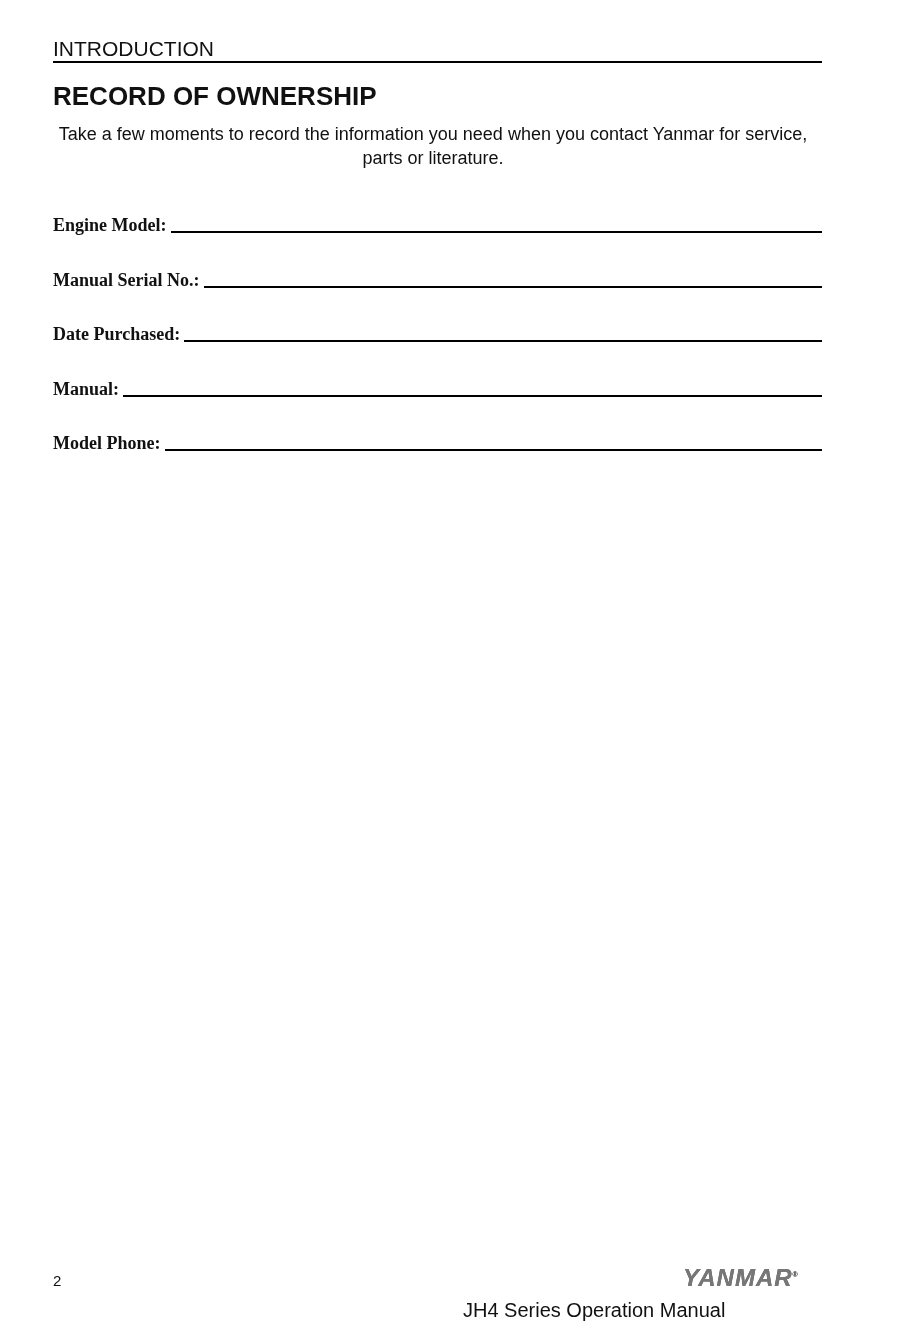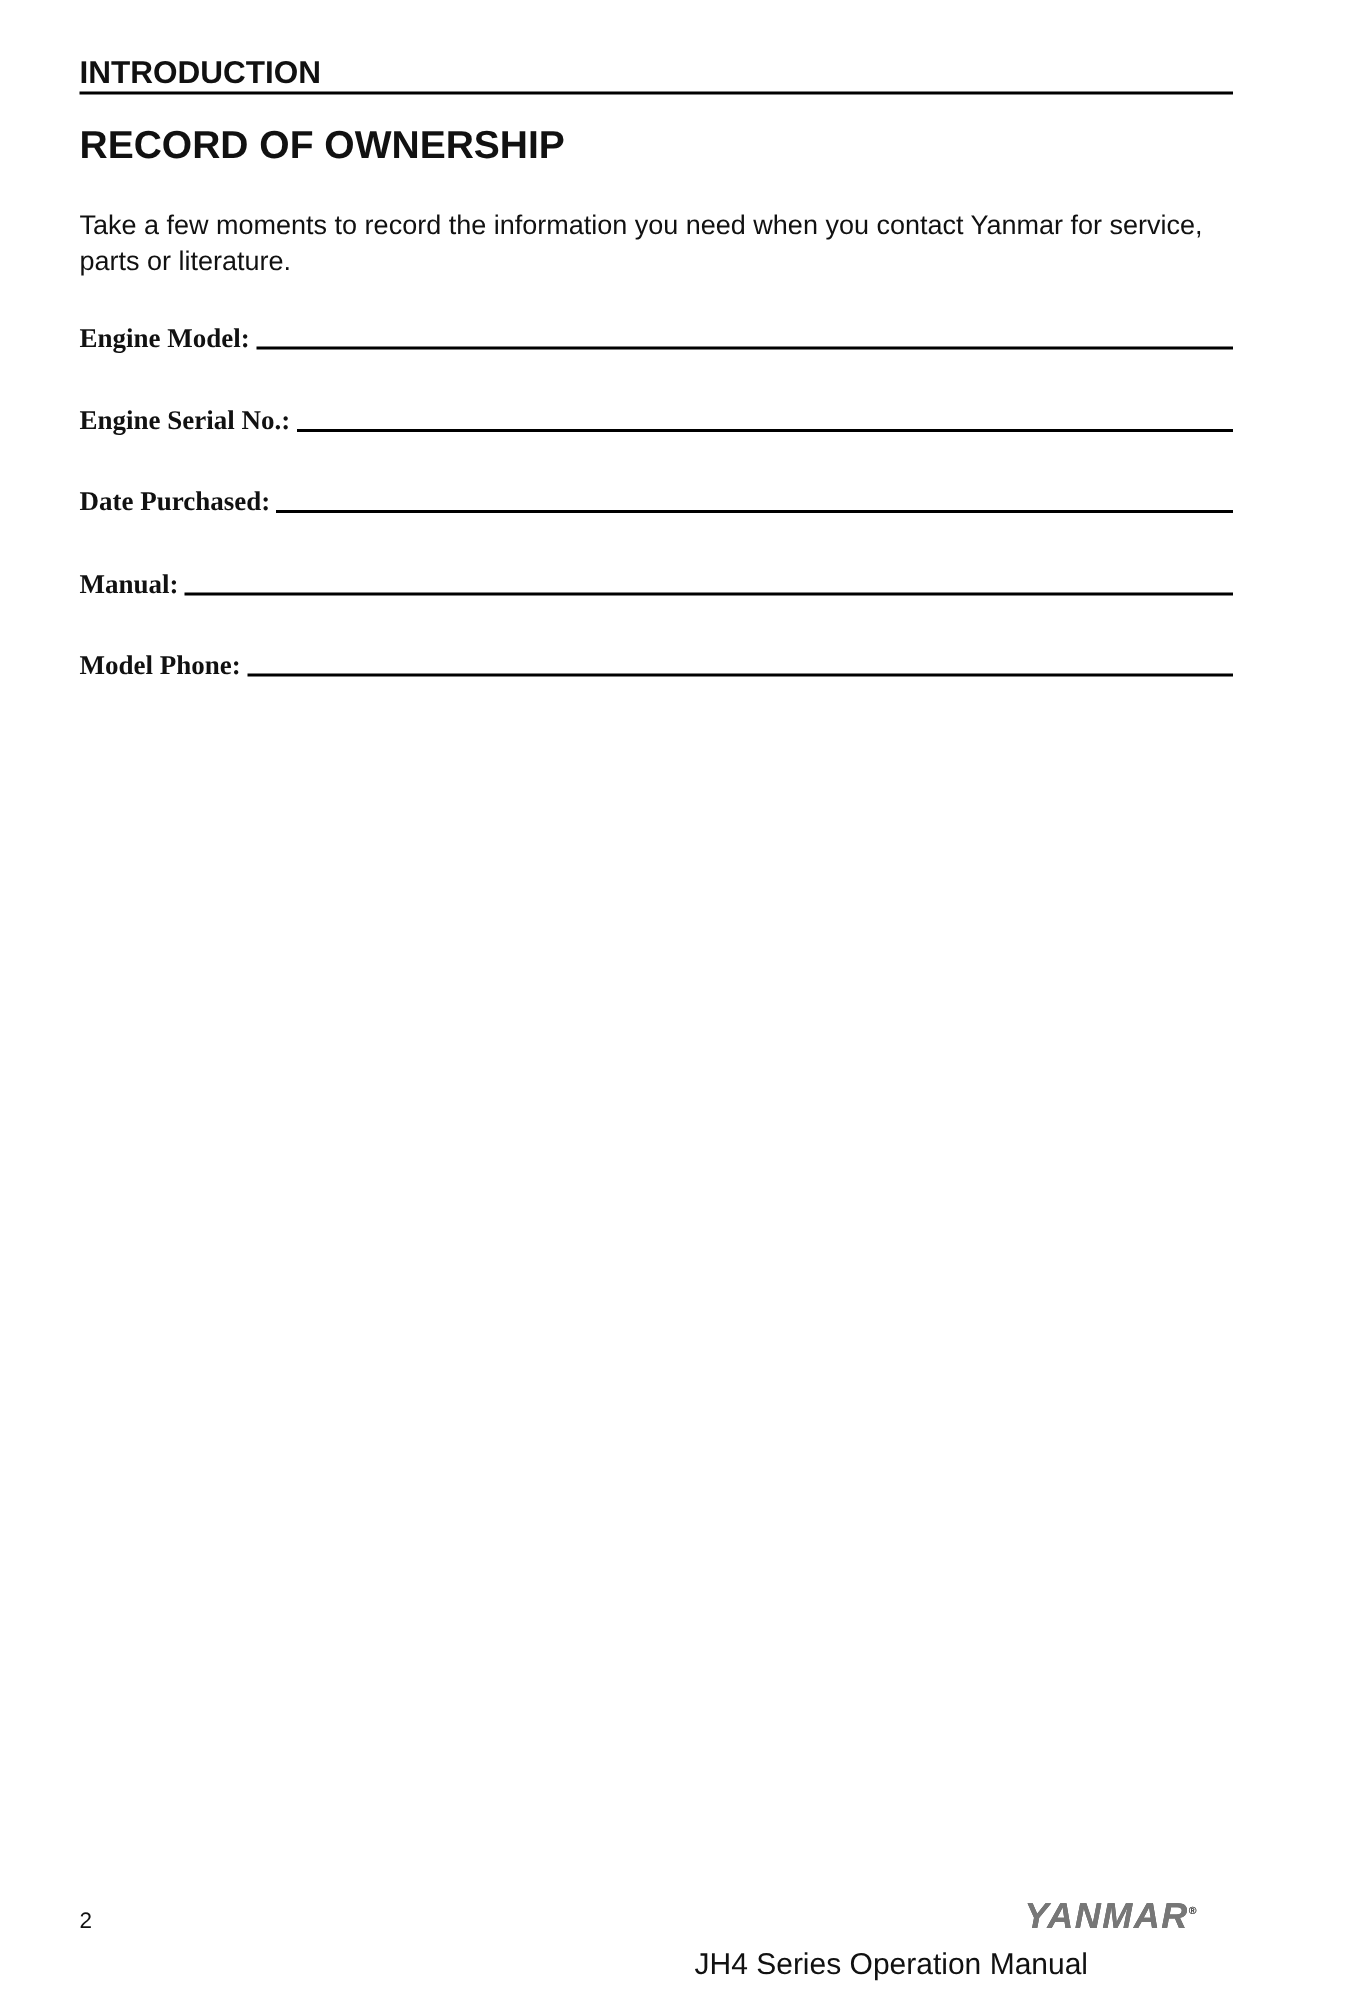--- a/index.html
+++ b/index.html
@@ -1,24 +1,24 @@
 <!DOCTYPE html>
 <html><head>
   <meta charset="utf-8">
   <style>
     html, body { margin: 0; padding: 0; background: #ffffff; }
     body { width: 910px; height: 1330px; position: relative; overflow: hidden;
            font-family: "Liberation Sans", sans-serif; color: #111; }
     .section-header { position: absolute; left: 53px; top: 37px; width: 769px;
                       border-bottom: 2.5px solid #000; height: 24px; }
-    .section-header span { font-size: 21px; font-weight: bold; line-height: 24px; display: block; }
+    .section-header span { font-size: 21px; font-weight: normal; line-height: 24px; display: block; }
     .page-title { position: absolute; left: 53px; top: 80px; font-size: 26px;
                   font-weight: bold; margin: 0; line-height: 32px; }
-    .intro { position: absolute; left: 53px; top: 138px; width: 760px; font-size: 18px;
-             line-height: 24px; margin: 0; }
+    .intro { position: absolute; left: 53px; top: 122px; width: 760px; font-size: 18px;
+             line-height: 24px; margin: 0; text-align: center; }
     .field { position: absolute; left: 53px; width: 769px; display: flex; align-items: flex-end; height: 26px; font-family: Liberation Serif, serif; }
     .field .label { font-size: 18px; font-weight: bold; white-space: nowrap; line-height: 22px; padding-right: 4px; }
     .field .line { flex: 1; border-bottom: 2.5px solid #000; height: 18px; margin-bottom: 3px; }
     .footer-page { position: absolute; left: 53px; top: 1272px; font-size: 15px; }
     .footer-title { position: absolute; left: 463px; top: 1272px; font-size: 20px; margin-top: 27px; }
     .logo { position: absolute; left: 683px; top: 1264px; font-size: 24px; font-weight: bold;
             font-style: italic; letter-spacing: 1px; color: #777;
             text-shadow: 0 0 0 #555; }
     .logo sup { font-size: 7px; font-style: normal; color: #555; }
   </style>
@@ -31,21 +31,21 @@
 
 <h1 class="page-title">RECORD OF OWNERSHIP</h1>
 
 <p class="intro">Take a few moments to record the information you need when you contact Yanmar for service, parts or literature.</p>
 
 <div class="field" style="top:210px">
   <span class="label">Engine Model:</span>
   <span class="line"></span>
 </div>
 <div class="field" style="top:265px">
-  <span class="label">Engine Serial No.:</span>
+  <span class="label">Manual Serial No.:</span>
   <span class="line"></span>
 </div>
 <div class="field" style="top:319px">
   <span class="label">Date Purchased:</span>
   <span class="line"></span>
 </div>
 <div class="field" style="top:374px">
   <span class="label">Manual:</span>
   <span class="line"></span>
 </div>

